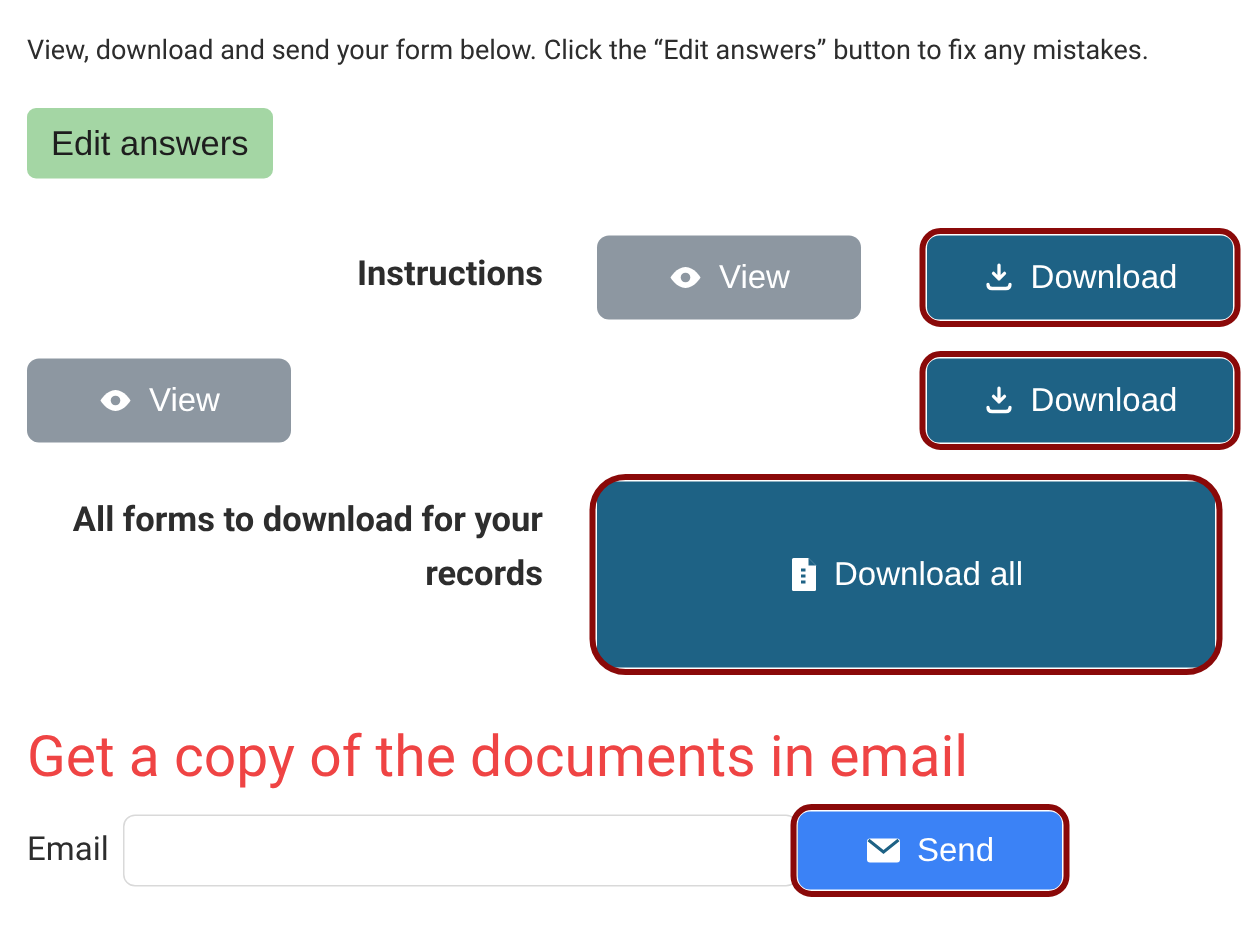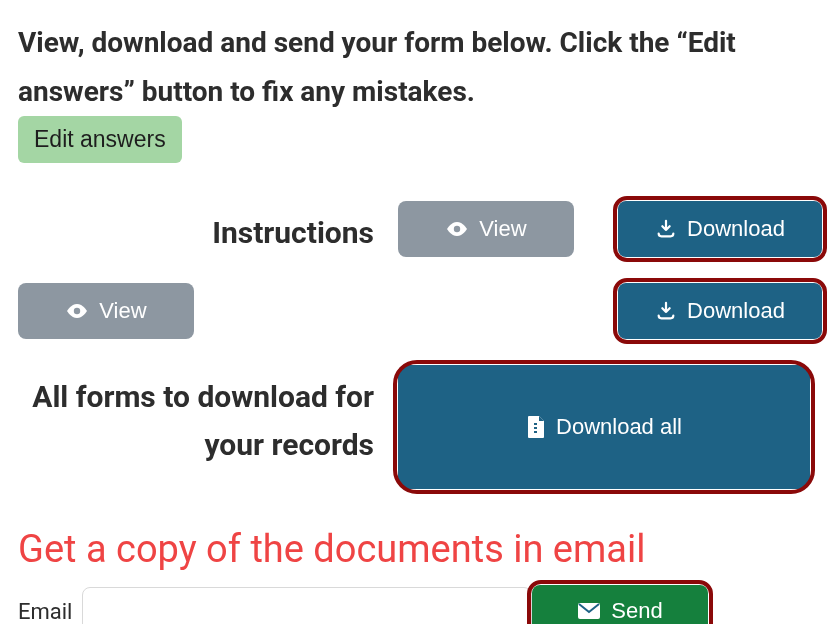--- a/index.html
+++ b/index.html
@@ -5,24 +5,24 @@
   * { box-sizing: border-box; }
   body {
     margin: 0;
     padding: 18px;
     font-family: -apple-system, BlinkMacSystemFont, "Segoe UI", Roboto, "Helvetica Neue", Arial, sans-serif;
     color: #2d2d2d;
     background: #fff;
     width: 840px;
   }
   .intro {
-    font-size: 28px;
+    font-size: 18px;
     line-height: 1.75;
     color: #2d2d2d;
-    font-weight: bold;
+    margin-bottom: 22px;
   }
   .edit-btn {
     display: inline-block;
     background: #a4d6a4;
     color: #1e1e1e;
     border: none;
     border-radius: 6px;
     padding: 10px 16px;
     font-size: 23px;
     cursor: pointer;
@@ -30,24 +30,24 @@
   .rows {
     margin-top: 38px;
   }
   .row {
     display: flex;
     align-items: flex-start;
     margin-bottom: 26px;
   }
   .row-label {
     width: 380px;
-    padding-right: 24px;
+    padding-right: 36px;
     text-align: right;
     font-weight: 700;
-    font-size: 30px;
+    font-size: 23px;
     color: #2d2d2d;
     line-height: 1.6;
     padding-top: 8px;
   }
   .row-actions {
     flex: 1;
     display: flex;
     gap: 12px;
     justify-content: space-between;
   }
@@ -117,21 +117,21 @@
     flex: 1;
     height: 48px;
     border: 1px solid #d9d9d9;
     border-radius: 8px;
     font-size: 18px;
     padding: 0 14px;
     background: #fff;
     max-width: 450px;
   }
   .btn-send {
-    background: #15803d;
+    background: #3b82f6;
     min-width: 176px;
     height: 52px;
     font-size: 22px;
   }
   .icon {
     display: inline-flex;
     align-items: center;
     justify-content: center;
   }
   svg { display: block; }

